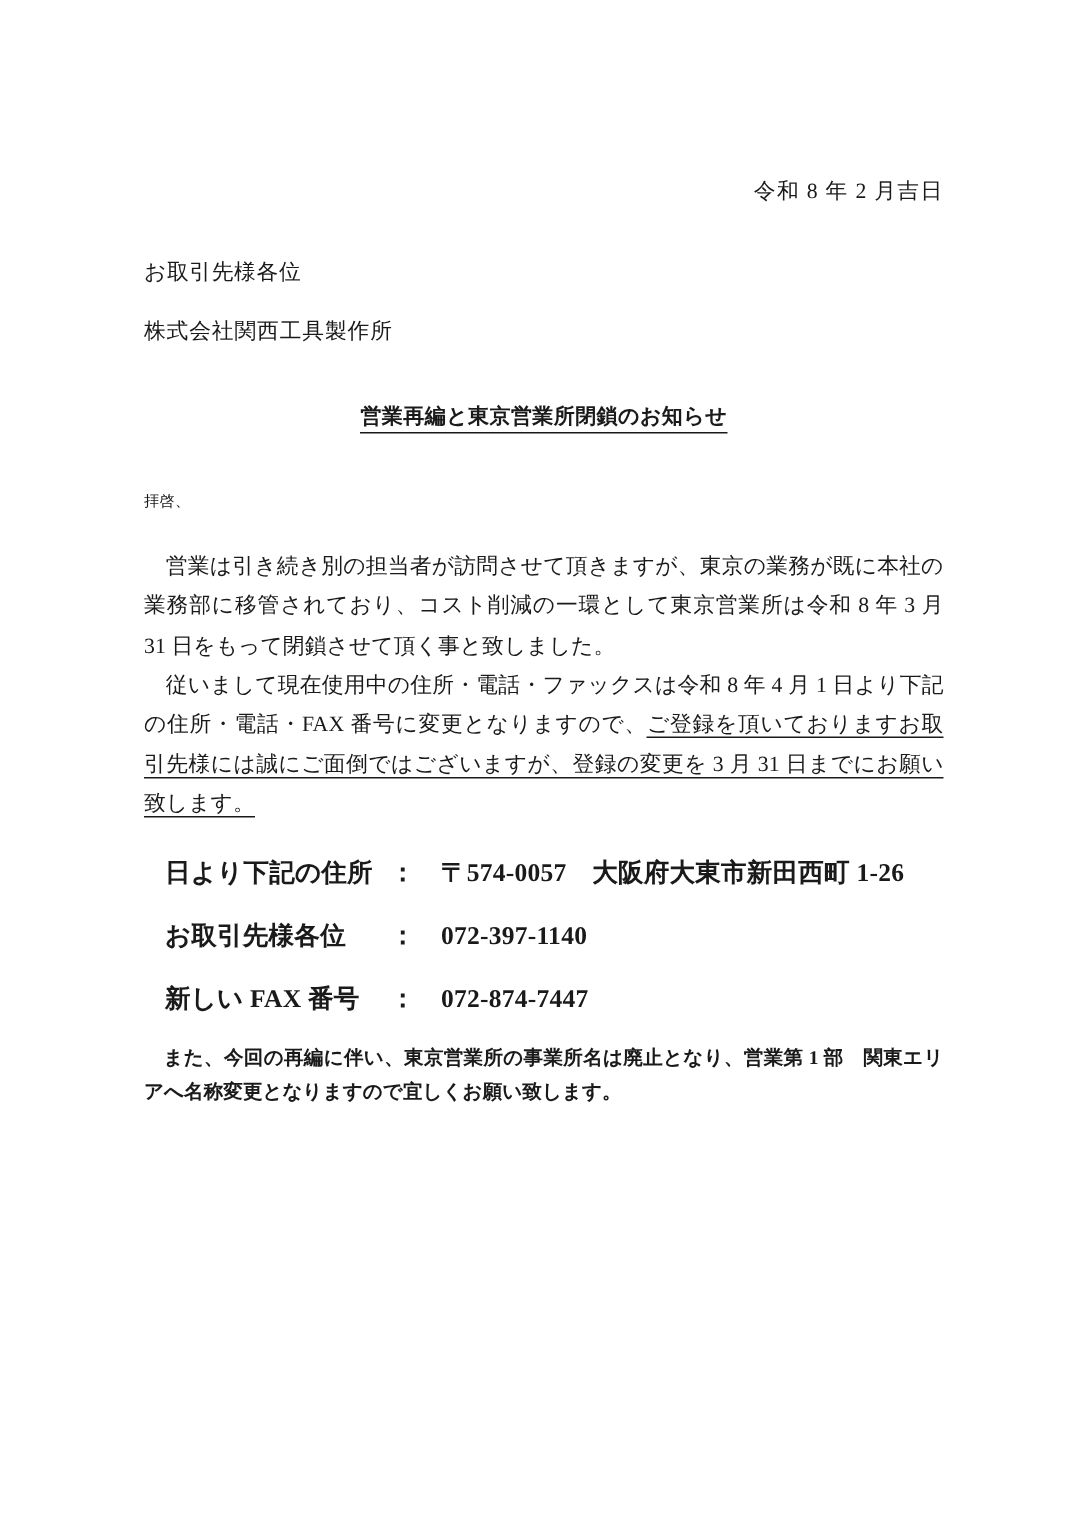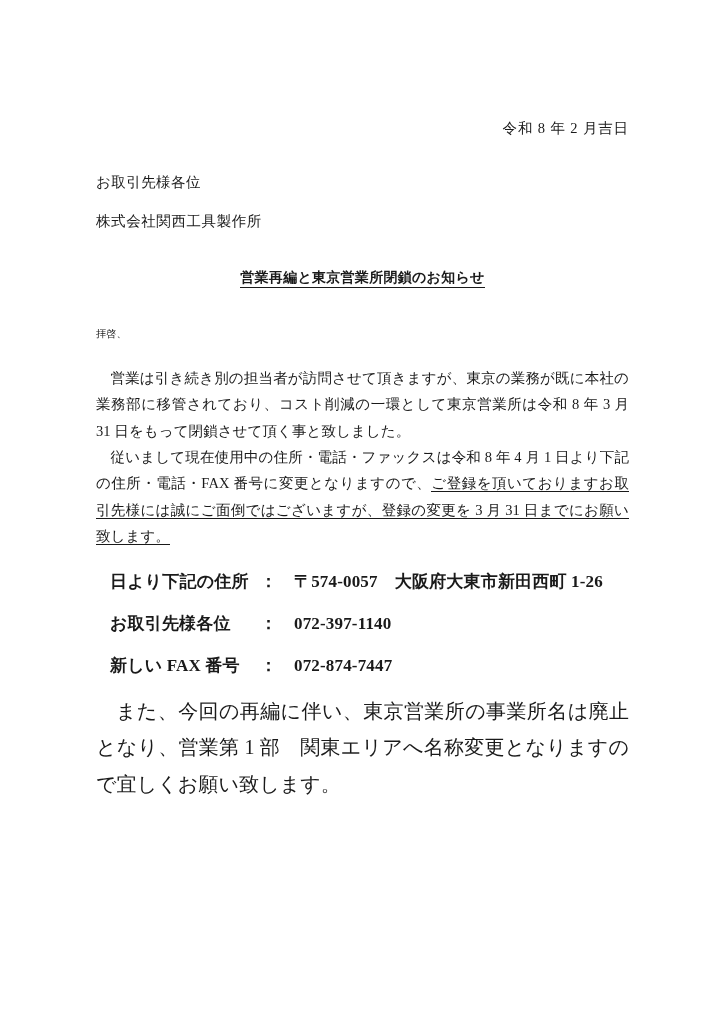--- a/index.html
+++ b/index.html
@@ -112,25 +112,26 @@
     white-space: pre;
   }
   .contact-row:last-child { margin-bottom: 0; justify-content: flex-end; }
   .c-label { width: 150px; flex: 0 0 150px; }
   .c-colon { width: 34px; flex: 0 0 34px; }
   .c-value { flex: 1 1 auto; }
 
   
   .closing-block {
     margin-top: 16px;
-    font-size: 20px;
+    font-size: 13px;
     line-height: 1.82;
     text-align: justify;
     text-justify: inter-character;
     letter-spacing: 0.005em;
+    font-weight: bold;
   }
   .closing-block p {
     margin: 0;
     text-indent: 1em;
   }
 </style>
 </head>
 <body>
 
 <div class="page">

